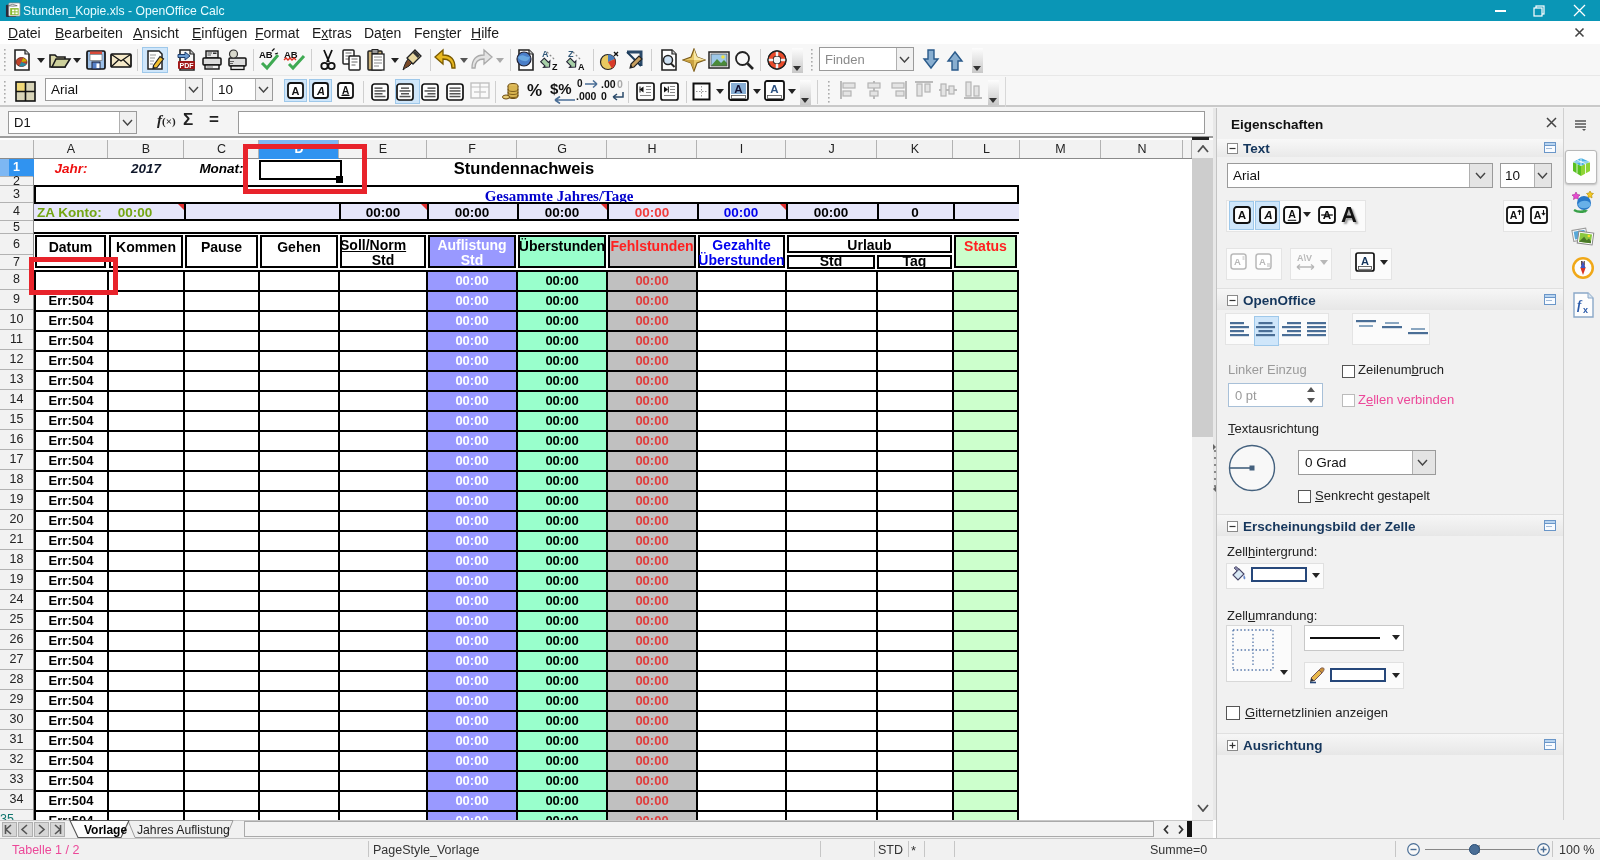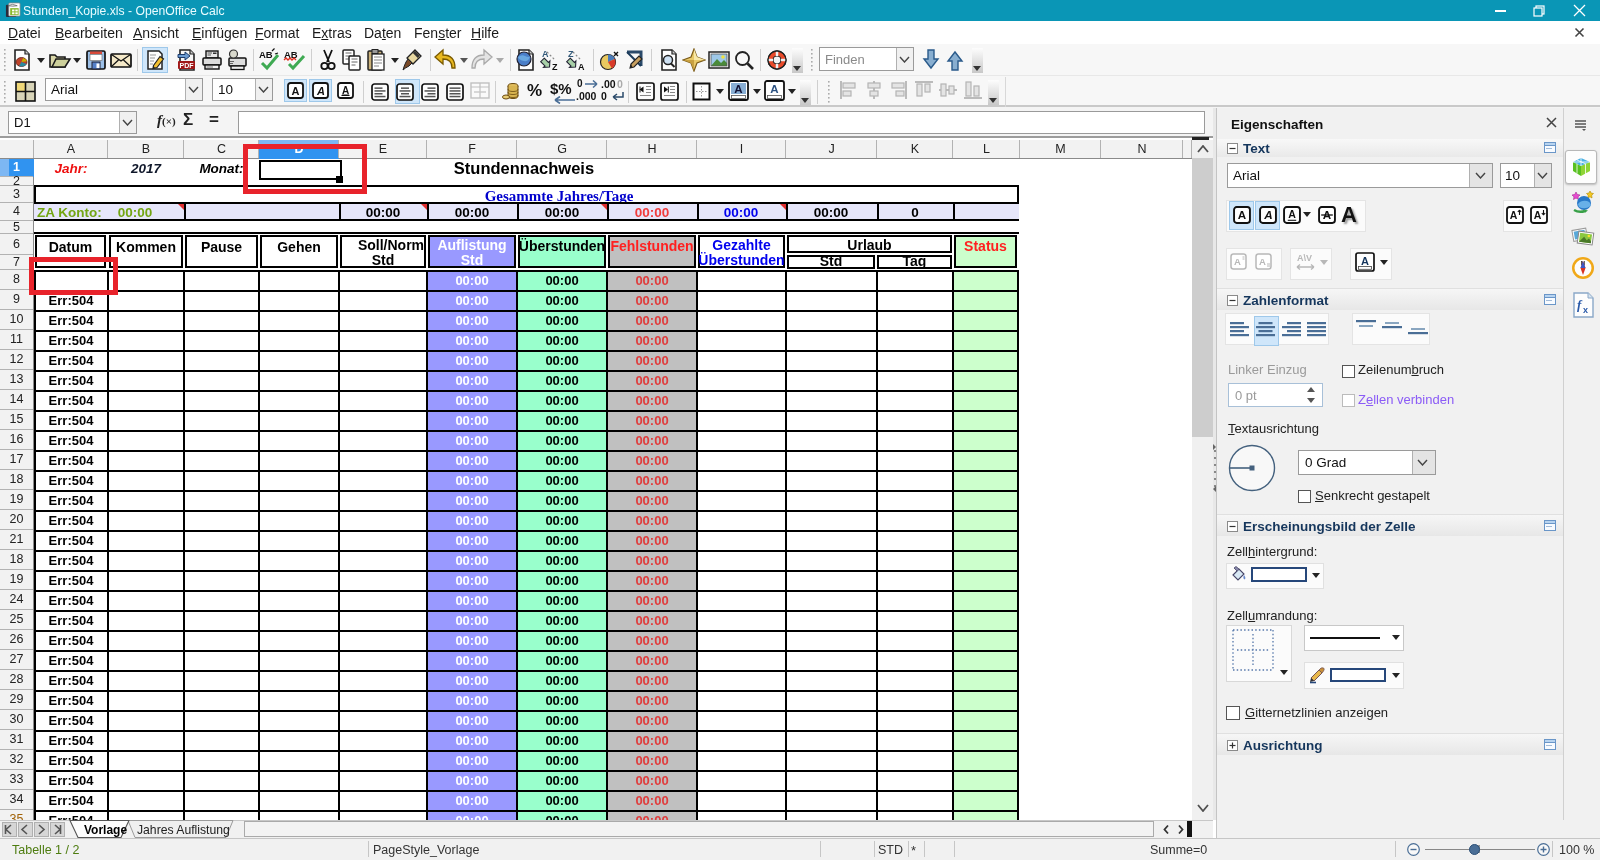--- a/index.html
+++ b/index.html
@@ -538,21 +538,21 @@
 <div style="position:absolute;left:0px;top:712px;font: normal 12.5px 'Liberation Sans',sans-serif;color:#222;white-space:nowrap;width:33px;text-align:center;">30</div>
 <div style="position:absolute;left:0;top:749px;width:33px;height:1px;background:#b2b2b2"></div>
 <div style="position:absolute;left:0px;top:732px;font: normal 12.5px 'Liberation Sans',sans-serif;color:#222;white-space:nowrap;width:33px;text-align:center;">31</div>
 <div style="position:absolute;left:0;top:769px;width:33px;height:1px;background:#b2b2b2"></div>
 <div style="position:absolute;left:0px;top:752px;font: normal 12.5px 'Liberation Sans',sans-serif;color:#222;white-space:nowrap;width:33px;text-align:center;">32</div>
 <div style="position:absolute;left:0;top:789px;width:33px;height:1px;background:#b2b2b2"></div>
 <div style="position:absolute;left:0px;top:772px;font: normal 12.5px 'Liberation Sans',sans-serif;color:#222;white-space:nowrap;width:33px;text-align:center;">33</div>
 <div style="position:absolute;left:0;top:809px;width:33px;height:1px;background:#b2b2b2"></div>
 <div style="position:absolute;left:0px;top:792px;font: normal 12.5px 'Liberation Sans',sans-serif;color:#222;white-space:nowrap;width:33px;text-align:center;">34</div>
 <div style="position:absolute;left:0;top:829px;width:33px;height:1px;background:#b2b2b2"></div>
-<div style="position:absolute;left:0px;top:812px;font: normal 12.5px 'Liberation Sans',sans-serif;color:#a16207;white-space:nowrap;width:33px;text-align:center;text-decoration:underline;">35</div>
+<div style="position:absolute;left:0px;top:812px;font: normal 12.5px 'Liberation Sans',sans-serif;color:#0f766e;white-space:nowrap;width:33px;text-align:left;text-decoration:underline;">35</div>
 <div style="position:absolute;left:34px;top:161px;font:italic bold 13.5px 'Liberation Sans',sans-serif;color:#ee1111;white-space:nowrap;width:74px;text-align:center;">Jahr:</div>
 <div style="position:absolute;left:108px;top:161px;font:italic bold 13.5px 'Liberation Sans',sans-serif;color:#0f172a;white-space:nowrap;width:76px;text-align:center;">2017</div>
 <div style="position:absolute;left:184px;top:161px;font:italic bold 13.5px 'Liberation Sans',sans-serif;color:#000;white-space:nowrap;width:75px;text-align:center;">Monat:</div>
 <div style="position:absolute;left:374px;top:159px;font: bold 16.5px 'Liberation Sans',sans-serif;color:#000;white-space:nowrap;width:300px;text-align:center;">Stundennachweis</div>
 <div style="position:absolute;left:259px;top:160px;width:83px;height:20px;border:2.5px solid #000"></div>
 <div style="position:absolute;left:336px;top:176px;width:7px;height:7px;background:#000"></div>
 <div style="position:absolute;left:34px;top:185px;width:985px;height:2px;background:#000"></div>
 <div style="position:absolute;left:34px;top:185px;width:2px;height:36px;background:#000"></div>
 <div style="position:absolute;left:1017px;top:185px;width:2px;height:36px;background:#000"></div>
 <div style="position:absolute;left:409px;top:188px;font: bold 15px 'Liberation Serif',serif;color:#0000cc;white-space:nowrap;width:300px;text-align:center;">Gesammte Jahres/Tage</div>
@@ -590,21 +590,21 @@
 <div style="position:absolute;left:34px;top:232px;width:985px;height:2px;background:#000"></div>
 <div style="position:absolute;left:35px;top:235px;width:71px;height:33px;background:#fff;border:2px solid #000"></div>
 <div style="position:absolute;left:35px;top:239px;font: bold 14px 'Liberation Sans',sans-serif;color:#000;white-space:nowrap;width:71px;text-align:center;">Datum</div>
 <div style="position:absolute;left:109px;top:235px;width:74px;height:33px;background:#fff;border:2px solid #000"></div>
 <div style="position:absolute;left:109px;top:239px;font: bold 14px 'Liberation Sans',sans-serif;color:#000;white-space:nowrap;width:74px;text-align:center;">Kommen</div>
 <div style="position:absolute;left:185px;top:235px;width:73px;height:33px;background:#fff;border:2px solid #000"></div>
 <div style="position:absolute;left:185px;top:239px;font: bold 14px 'Liberation Sans',sans-serif;color:#000;white-space:nowrap;width:73px;text-align:center;">Pause</div>
 <div style="position:absolute;left:260px;top:235px;width:78px;height:33px;background:#fff;border:2px solid #000"></div>
 <div style="position:absolute;left:260px;top:239px;font: bold 14px 'Liberation Sans',sans-serif;color:#000;white-space:nowrap;width:78px;text-align:center;">Gehen</div>
 <div style="position:absolute;left:340px;top:235px;width:86px;height:33px;background:#fff;border:2px solid #000"></div>
-<div style="position:absolute;left:340px;top:237px;font: bold 14px 'Liberation Sans',sans-serif;color:#000;white-space:nowrap;width:102px;text-align:center;">Soll/Norm</div>
+<div style="position:absolute;left:340px;top:237px;font: bold 14px 'Liberation Sans',sans-serif;color:#000;white-space:nowrap;width:102px;text-decoration:underline;">Soll/Norm</div>
 <div style="position:absolute;left:340px;top:252px;font: bold 14px 'Liberation Sans',sans-serif;color:#000;white-space:nowrap;width:86px;text-align:center;">Std</div>
 <div style="position:absolute;left:428px;top:235px;width:88px;height:33px;background:#9999ff;border:2px solid #000"></div>
 <div style="position:absolute;left:428px;top:237px;font: bold 14px 'Liberation Sans',sans-serif;color:#fff;white-space:nowrap;width:88px;text-align:center;">Auflistung</div>
 <div style="position:absolute;left:428px;top:252px;font: bold 14px 'Liberation Sans',sans-serif;color:#fff;white-space:nowrap;width:88px;text-align:center;">Std</div>
 <div style="position:absolute;left:518px;top:235px;width:88px;height:33px;background:#99ffcc;border:2px solid #000"></div>
 <div style="position:absolute;left:518px;top:238px;font: bold 14px 'Liberation Sans',sans-serif;color:#000;white-space:nowrap;width:88px;text-align:center;">Überstunden</div>
 <div style="position:absolute;left:608px;top:235px;width:88px;height:33px;background:#c0c0c0;border:2px solid #000"></div>
 <div style="position:absolute;left:608px;top:238px;font: bold 14px 'Liberation Sans',sans-serif;color:#ff2020;white-space:nowrap;width:88px;text-align:center;">Fehlstunden</div>
 <div style="position:absolute;left:698px;top:235px;width:87px;height:33px;background:#fff;border:2px solid #000"></div>
 <div style="position:absolute;left:698px;top:237px;font: bold 14px 'Liberation Sans',sans-serif;color:#0000ee;white-space:nowrap;width:87px;text-align:center;">Gezahlte</div>
@@ -890,21 +890,21 @@
     <rect x="3.5" y="14.5" width="13" height="2.8" fill="#fff" stroke="#444" stroke-width="0.8"></rect>
   </svg>
 <svg class="a" style="left:1380px;top:260px" width="8" height="5" viewBox="0 0 8 5">
     <path d="M0 0 L8 0 L4 5 Z" fill="#222"></path>
   </svg>
 <div style="position:absolute;left:1217px;top:288px;width:346px;height:22px;background:linear-gradient(#f6f6f6,#e7e7e7);border-top:1px solid #e0e0e0"></div>
 <svg class="a" style="left:1227px;top:295px" width="11" height="11" viewBox="0 0 11 11">
     <rect x="0.5" y="0.5" width="10" height="10" fill="#fff" stroke="#8a8a8a"></rect>
     <path d="M2.5 5.5 H8.5" stroke="#333" stroke-width="1.2"></path>
   </svg>
-<div style="position:absolute;left:1243px;top:293px;font: bold 13.5px 'Liberation Sans',sans-serif;color:#15365c;white-space:nowrap;">Zahlenformat</div>
+<div style="position:absolute;left:1243px;top:293px;font: bold 13.5px 'Liberation Sans',sans-serif;color:#15365c;white-space:nowrap;">OpenOffice</div>
 <svg class="a" style="left:1544px;top:294px" width="12" height="11" viewBox="0 0 12 11">
     <rect x="0.5" y="0.5" width="11" height="10" fill="#f8fbff" stroke="#6a96c8"></rect>
     <rect x="0.5" y="0.5" width="11" height="3" fill="#b8d4f0" stroke="#6a96c8"></rect>
     <path d="M2.5 6.5 h1 M4.5 6.5 h1 M6.5 6.5 h1" stroke="#4a7ab0" stroke-width="1"></path>
   </svg>
 <div style="position:absolute;left:1225px;top:313px;width:104px;height:32px;background:#fbfbfb;border:1px solid #e4e4e4"></div>
 <svg class="a" style="left:1230px;top:320px" width="21" height="18" viewBox="0 0 21 18">
     <rect x="0" y="2" width="14" height="2.2" fill="#4a6e96"></rect>
     <rect x="0" y="6" width="19" height="2.2" fill="#4a6e96"></rect>
     <rect x="0" y="10" width="14" height="2.2" fill="#4a6e96"></rect>
@@ -945,21 +945,21 @@
 <div style="position:absolute;left:1228px;top:362px;font: normal 13px 'Liberation Sans',sans-serif;color:#9a9a9a;white-space:nowrap;">Linker Einzug</div>
 <div style="position:absolute;left:1342px;top:365px;width:13px;height:13px;background:#fff;border:1px solid #555"></div>
 <div style="position:absolute;left:1358px;top:362px;font: normal 13px 'Liberation Sans',sans-serif;color:#222;white-space:nowrap;">Zeilenum<u>b</u>ruch</div>
 <div style="position:absolute;left:1228px;top:383px;width:95px;height:24px;background:#fff;border:1px solid #a8c0d8"></div>
 <div style="position:absolute;left:1235px;top:388px;font: normal 13px 'Liberation Sans',sans-serif;color:#9a9a9a;white-space:nowrap;">0 pt</div>
 <svg class="a" style="left:1305px;top:386px" width="12" height="18" viewBox="0 0 12 18">
     <path d="M6 1 L10 6 L2 6 Z" fill="#555"></path>
     <path d="M6 17 L10 12 L2 12 Z" fill="#555"></path>
   </svg>
 <div style="position:absolute;left:1342px;top:394px;width:13px;height:13px;background:#fff;border:1px solid #bbb"></div>
-<div style="position:absolute;left:1358px;top:392px;font: normal 13px 'Liberation Sans',sans-serif;color:#8b5cf6;white-space:nowrap;">Z<u>e</u>llen verbinden</div>
+<div style="position:absolute;left:1358px;top:392px;font: normal 13px 'Liberation Sans',sans-serif;color:#ec4899;white-space:nowrap;">Z<u>e</u>llen verbinden</div>
 <div style="position:absolute;left:1228px;top:421px;font: normal 13px 'Liberation Sans',sans-serif;color:#222;white-space:nowrap;"><u>T</u>extausrichtung</div>
 <svg class="a" style="left:1228px;top:444px" width="48" height="48" viewBox="0 0 48 48">
     <circle cx="24" cy="24" r="22.5" fill="#f8f8f8" stroke="#44617e" stroke-width="1.4"></circle>
     <path d="M2 24 H24" stroke="#44617e" stroke-width="1.6"></path>
     <rect x="21.5" y="21.5" width="5" height="5" fill="#44617e"></rect>
   </svg>
 <div style="position:absolute;left:1298px;top:450px;width:138px;height:25px;background:#fff;border:1px solid #9a9a9a"></div>
 <div style="position:absolute;left:1305px;top:455px;font: normal 13.5px 'Liberation Sans',sans-serif;color:#111;white-space:nowrap;">0 Grad</div>
 <div style="position:absolute;left:1412px;top:451px;width:23px;height:23px;background:#e4e4e4;border-left:1px solid #b0b0b0"></div>
 <svg class="a" style="left:1417px;top:459px" width="11" height="7" viewBox="0 0 11 7">
@@ -1101,21 +1101,21 @@
 <div style="position:absolute;left:1187px;top:821px;width:5px;height:16px;background:#111"></div>
 <div style="position:absolute;left:0;top:838px;width:1600px;height:22px;background:#f1f1f1;border-top:1px solid #c6c6c6"></div>
 <div style="position:absolute;left:368px;top:841px;width:1px;height:16px;background:#c6c6c6"></div>
 <div style="position:absolute;left:820px;top:841px;width:1px;height:16px;background:#c6c6c6"></div>
 <div style="position:absolute;left:874px;top:841px;width:1px;height:16px;background:#c6c6c6"></div>
 <div style="position:absolute;left:908px;top:841px;width:1px;height:16px;background:#c6c6c6"></div>
 <div style="position:absolute;left:924px;top:841px;width:1px;height:16px;background:#c6c6c6"></div>
 <div style="position:absolute;left:954px;top:841px;width:1px;height:16px;background:#c6c6c6"></div>
 <div style="position:absolute;left:1395px;top:841px;width:1px;height:16px;background:#c6c6c6"></div>
 <div style="position:absolute;left:1552px;top:841px;width:1px;height:16px;background:#c6c6c6"></div>
-<div style="position:absolute;left:12px;top:843px;font: normal 12.5px 'Liberation Sans',sans-serif;color:#4d7c0f;white-space:nowrap;">Tabelle 1 / 2</div>
+<div style="position:absolute;left:12px;top:843px;font: normal 12.5px 'Liberation Sans',sans-serif;color:#ec4899;white-space:nowrap;">Tabelle 1 / 2</div>
 <div style="position:absolute;left:373px;top:843px;font: normal 12.5px 'Liberation Sans',sans-serif;color:#333;white-space:nowrap;">PageStyle_Vorlage</div>
 <div style="position:absolute;left:878px;top:843px;font: normal 12.5px 'Liberation Sans',sans-serif;color:#333;white-space:nowrap;">STD</div>
 <div style="position:absolute;left:911px;top:843px;font: normal 13px 'Liberation Sans',sans-serif;color:#333;white-space:nowrap;">*</div>
 <div style="position:absolute;left:1150px;top:843px;font: normal 12.5px 'Liberation Sans',sans-serif;color:#333;white-space:nowrap;">Summe=0</div>
 <svg class="a" style="left:1407px;top:843px" width="13" height="13" viewBox="0 0 13 13">
     <circle cx="6.5" cy="6.5" r="5.8" fill="#f8f8f8" stroke="#4a6e96" stroke-width="1.2"></circle>
     <path d="M3.5 6.5 H9.5" stroke="#4a6e96" stroke-width="1.4"></path>
   </svg>
 <div style="position:absolute;left:1425px;top:848.5px;width:110px;height:1.5px;background:#888"></div>
 <div style="position:absolute;left:1478px;top:845px;width:1.5px;height:8px;background:#999"></div>

